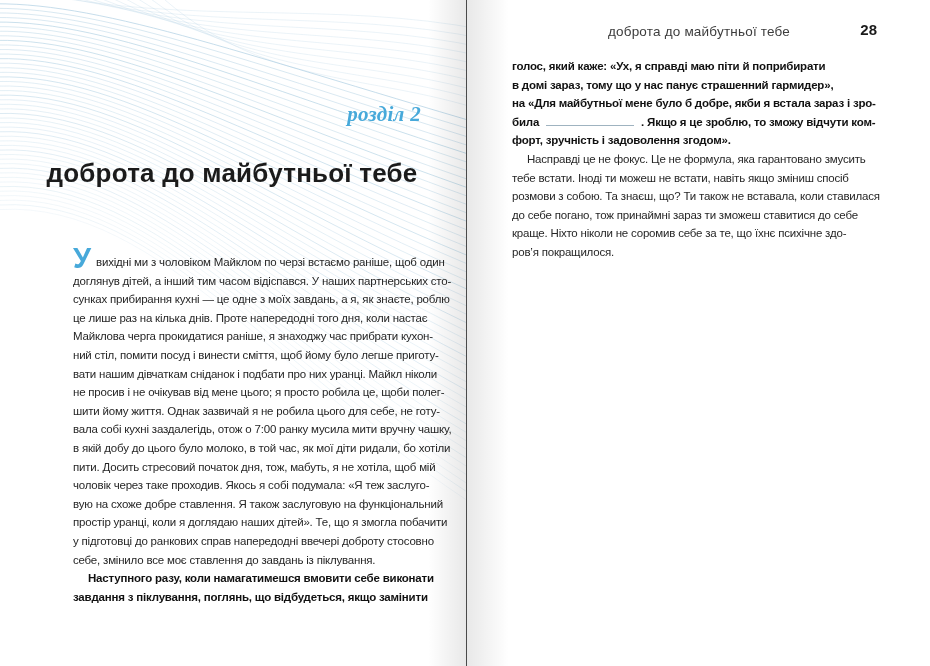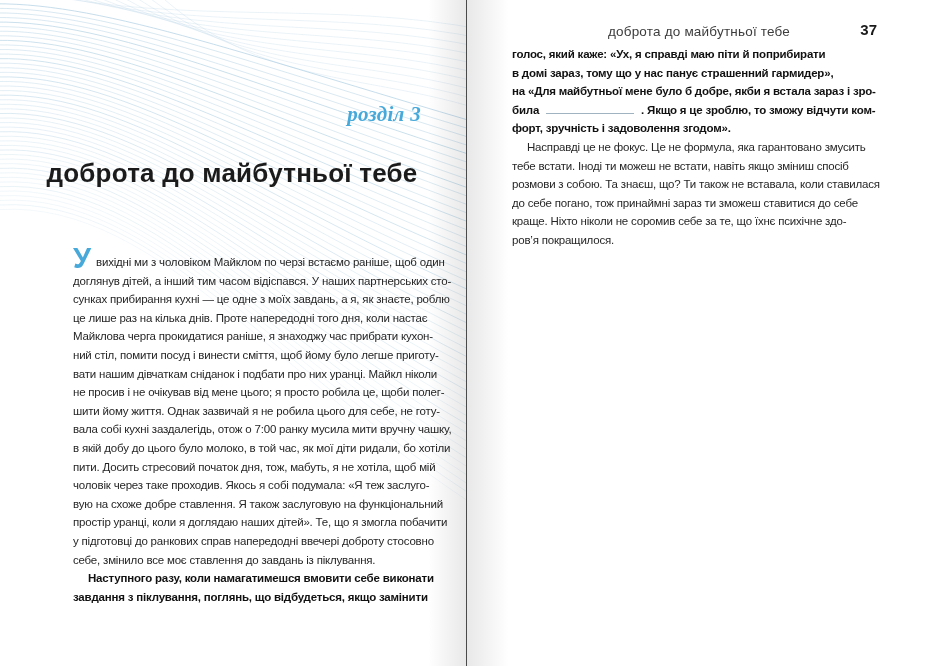--- a/index.html
+++ b/index.html
@@ -18,21 +18,21 @@
     font-family:"Liberation Serif",serif;font-style:italic;font-weight:700;
     font-size:21px;letter-spacing:0.3px;
   }
   .page-title{
     position:absolute;top:158px;left:26px;width:412px;text-align:center;
     font-weight:700;font-size:26px;letter-spacing:0.2px;color:#1b1b1b;
   }
 
   .body-col{position:absolute;font-size:11.5px;line-height:18.6px;letter-spacing:-0.2px;}
   .page.left  .body-col{top:253px;left:73px;width:396px;}
-  .page.right .body-col{top:45px;left:46px;width:374px;}
+  .page.right .body-col{top:57px;left:46px;width:374px;}
 
   p{margin:0;white-space:pre-line;}
   .bold{font-weight:700;color:#111111;}
   .indent{text-indent:15px;}
 
   .dropcap{
     font-weight:700;font-size:29px;line-height:10px;vertical-align:-2px;
     letter-spacing:0;padding-right:5px;
   }
 
@@ -119,21 +119,21 @@
         <path d="M 58 -8 C 206 40, 338 16, 485 48" fill="none" stroke="#aecfe2" stroke-width="0.7" stroke-opacity="0.35"></path>
         <path d="M 72 -8 C 214 47, 342 24, 485 57" fill="none" stroke="#aecfe2" stroke-width="0.7" stroke-opacity="0.35"></path>
         <path d="M 86 -8 C 222 54, 346 32, 485 66" fill="none" stroke="#aecfe2" stroke-width="0.7" stroke-opacity="0.35"></path>
         <path d="M 100 -8 C 230 61, 350 40, 485 75" fill="none" stroke="#aecfe2" stroke-width="0.7" stroke-opacity="0.35"></path>
         <path d="M 114 -8 C 238 68, 354 48, 485 84" fill="none" stroke="#aecfe2" stroke-width="0.7" stroke-opacity="0.35"></path>
         <path d="M 128 -8 C 246 75, 358 56, 485 93" fill="none" stroke="#aecfe2" stroke-width="0.7" stroke-opacity="0.35"></path>
         <path d="M 142 -8 C 254 82, 362 64, 485 102" fill="none" stroke="#aecfe2" stroke-width="0.7" stroke-opacity="0.35"></path>
         <path d="M 156 -8 C 262 89, 366 72, 485 111" fill="none" stroke="#aecfe2" stroke-width="0.7" stroke-opacity="0.35"></path>
       </svg>
 
-    <div class="chapter-label" style="color: rgb(71, 169, 218);">розділ 3</div>
+    <div class="chapter-label" style="color: rgb(71, 169, 218);">розділ 2</div>
 
     <div class="page-title">доброта до майбутньої тебе</div>
 
     <div class="body-col">
       <p><span class="dropcap" style="color: rgb(71, 169, 218);">У</span><span>вихідні ми з чоловіком Майклом по черзі встаємо раніше, щоб один
 доглянув дітей, а інший тим часом відіспався. У наших партнерських сто-
 сунках прибирання кухні — це одне з моїх завдань, а я, як знаєте, роблю
 це лише раз на кілька днів. Проте напередодні того дня, коли настає
 Майклова черга прокидатися раніше, я знаходжу час прибрати кухон-
 ний стіл, помити посуд і винести сміття, щоб йому було легше приготу-
@@ -148,21 +148,21 @@
 простір уранці, коли я доглядаю наших дітей». Те, що я змогла побачити
 у підготовці до ранкових справ напередодні ввечері доброту стосовно
 себе, змінило все моє ставлення до завдань із піклування.</span></p>
       <p class="bold indent">Наступного разу, коли намагатимешся вмовити себе виконати
 завдання з піклування, поглянь, що відбудеться, якщо замінити</p>
     </div>
   </div>
 
   <div class="page right">
     <div class="running-header">доброта до майбутньої тебе</div>
-    <div class="page-number">37</div>
+    <div class="page-number">28</div>
 
     <div class="body-col">
       <p class="bold"><span>голос, який каже: «Ух, я справді маю піти й поприбирати
 в домі зараз, тому що у нас панує страшенний гармидер»,
 на «Для майбутньої мене було б добре, якби я встала зараз і зро-
 била</span> <span class="blank-line"></span> <span>. Якщо я це зроблю, то зможу відчути ком-
 форт, зручність і задоволення згодом».</span></p>
       <p class="indent">Насправді це не фокус. Це не формула, яка гарантовано змусить
 тебе встати. Іноді ти можеш не встати, навіть якщо зміниш спосіб
 розмови з собою. Та знаєш, що? Ти також не вставала, коли ставилася

